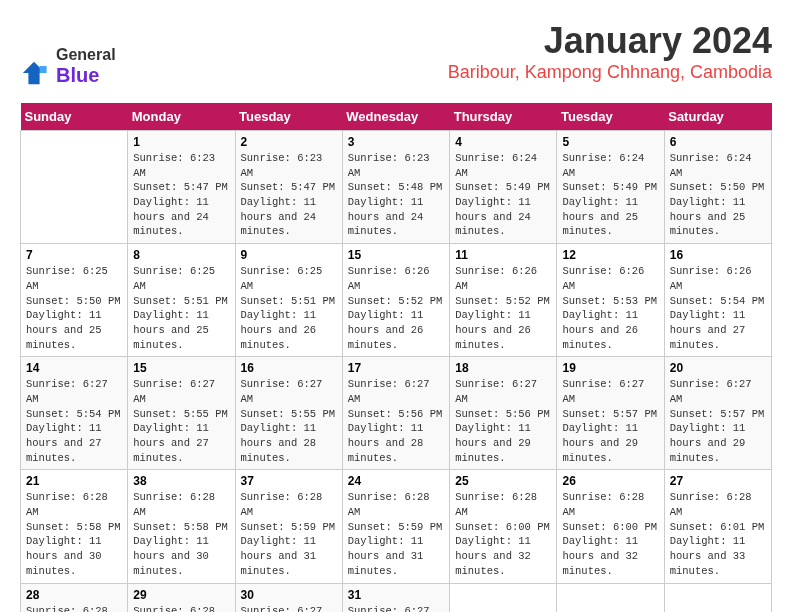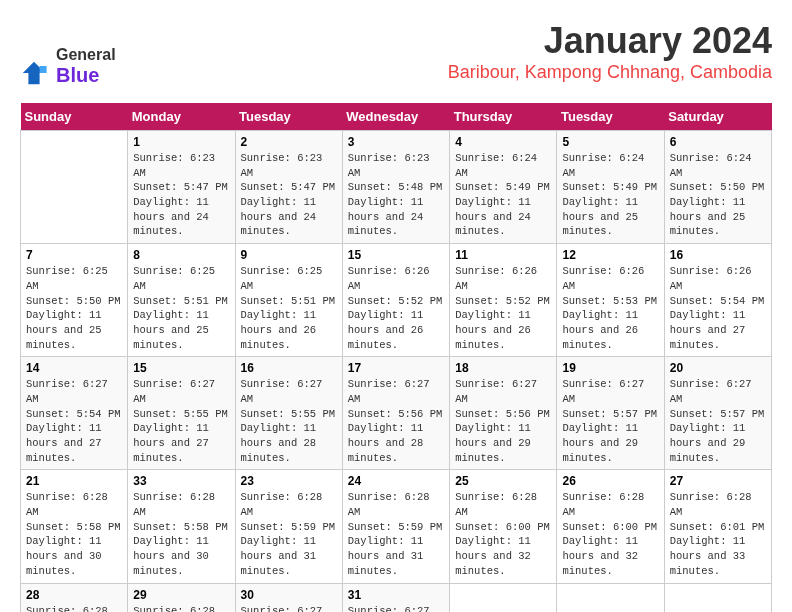--- a/index.html
+++ b/index.html
@@ -196,25 +196,25 @@
           <span class="day-num">20</span>
           <div class="day-info">Sunrise: 6:27 AM<br>Sunset: 5:57 PM<br>Daylight: 11 hours and 29 minutes.</div>
         </td>
       </tr>
       <tr>
         <td>
           <span class="day-num">21</span>
           <div class="day-info">Sunrise: 6:28 AM<br>Sunset: 5:58 PM<br>Daylight: 11 hours and 30 minutes.</div>
         </td>
         <td>
-          <span class="day-num">33</span>
+          <span class="day-num">38</span>
           <div class="day-info">Sunrise: 6:28 AM<br>Sunset: 5:58 PM<br>Daylight: 11 hours and 30 minutes.</div>
         </td>
         <td>
-          <span class="day-num">23</span>
+          <span class="day-num">37</span>
           <div class="day-info">Sunrise: 6:28 AM<br>Sunset: 5:59 PM<br>Daylight: 11 hours and 31 minutes.</div>
         </td>
         <td>
           <span class="day-num">24</span>
           <div class="day-info">Sunrise: 6:28 AM<br>Sunset: 5:59 PM<br>Daylight: 11 hours and 31 minutes.</div>
         </td>
         <td>
           <span class="day-num">25</span>
           <div class="day-info">Sunrise: 6:28 AM<br>Sunset: 6:00 PM<br>Daylight: 11 hours and 32 minutes.</div>
         </td>

